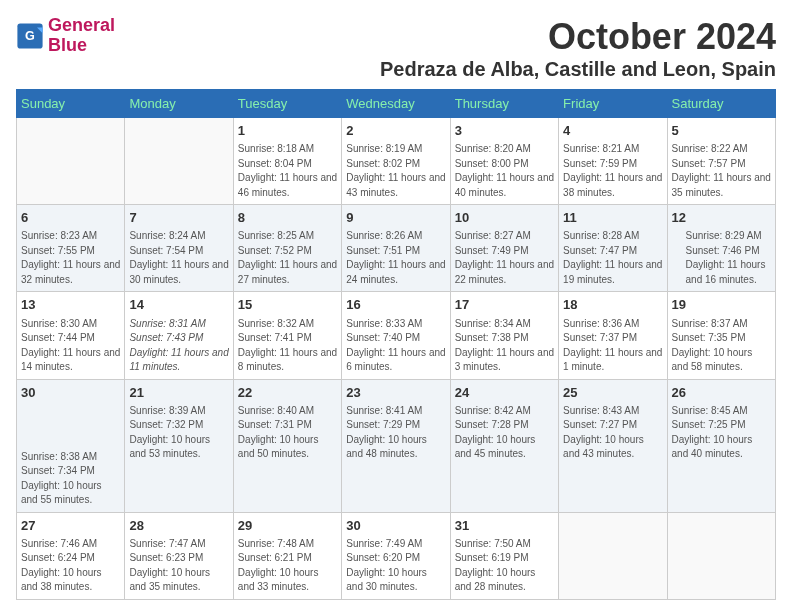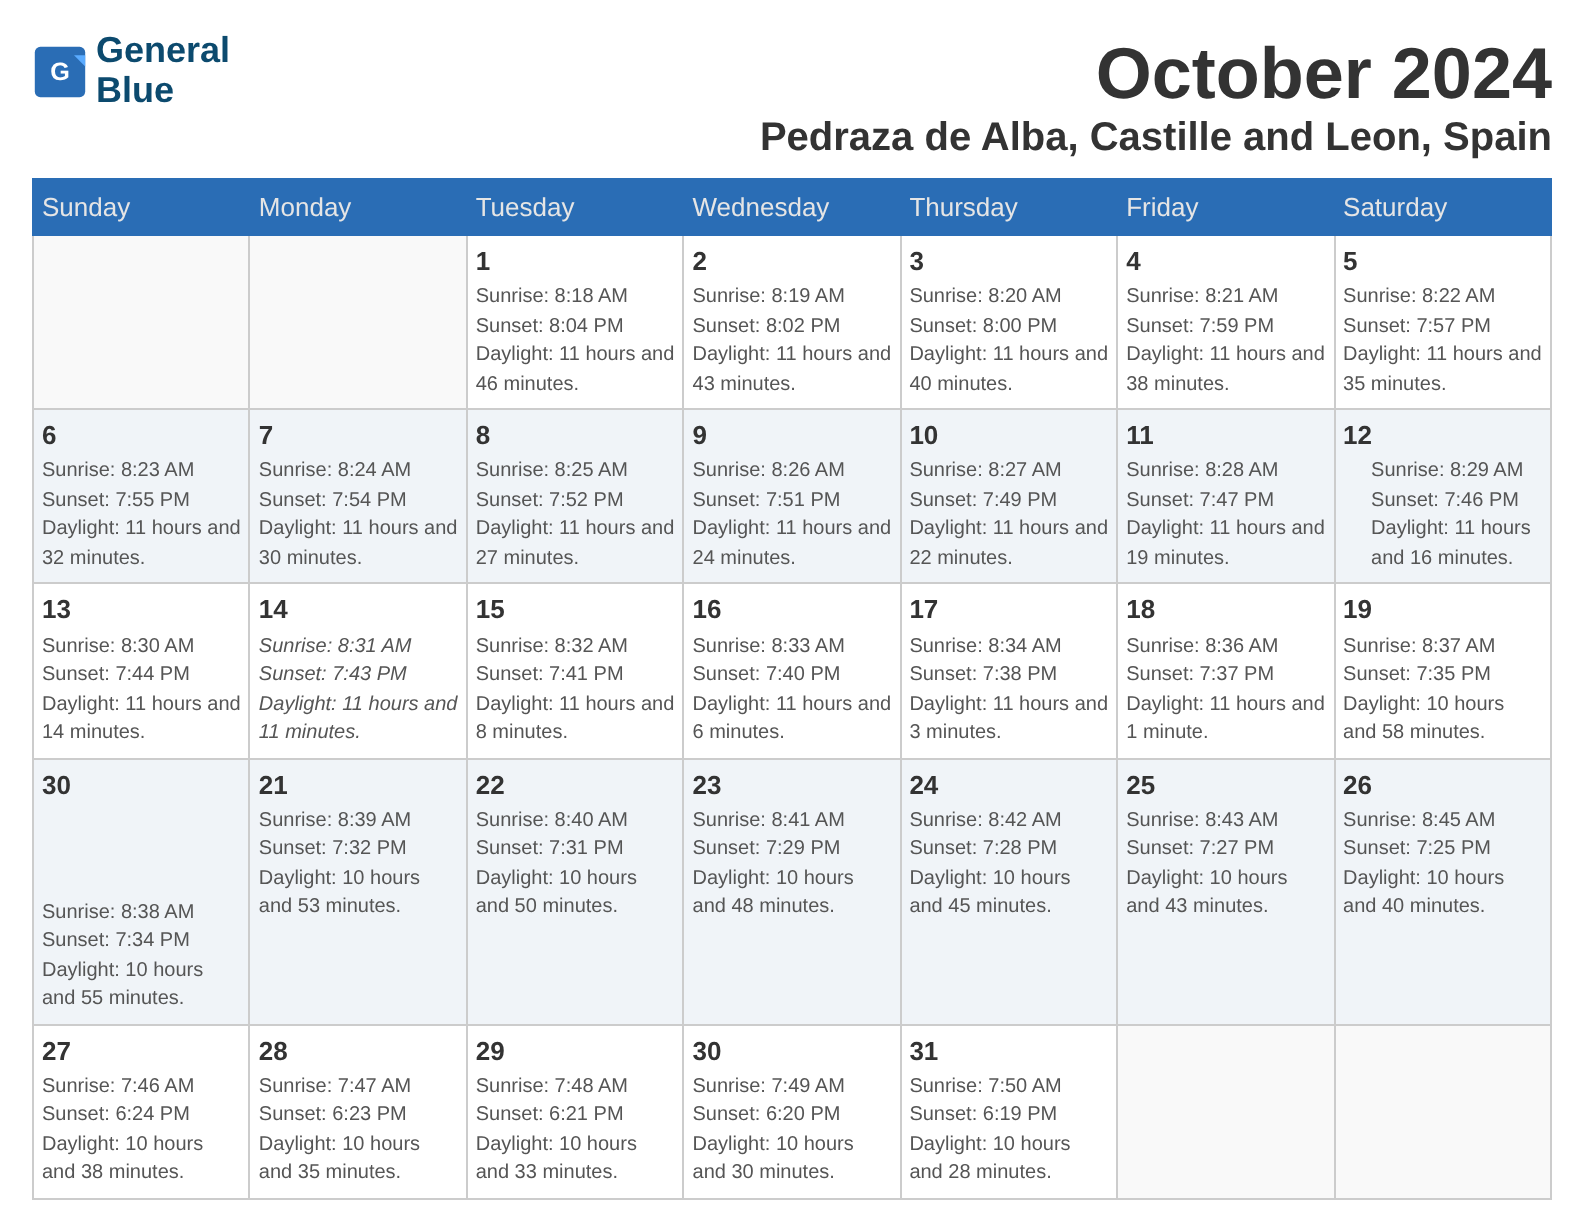--- a/index.html
+++ b/index.html
@@ -20,21 +20,21 @@
       display: flex;
       align-items: center;
       gap: 4px;
     }
     .logo-text {
       font-size: 18px;
       font-weight: bold;
       color: #333;
       line-height: 1.1;
     }
-    .logo-text span { color: #0c4a6e; }
+    .logo-text span { color: #be185d; }
     .logo-icon {
       width: 28px;
       height: 28px;
     }
     .title-block {
       text-align: right;
     }
     .month-title {
       font-size: 36px;
       font-weight: bold;
@@ -45,21 +45,21 @@
       color: #333;
       font-weight: bold;
     }
     .calendar {
       width: 100%;
       border-collapse: collapse;
       font-size: 11px;
     }
     .calendar th {
       background: #2a6db5;
-      color: #e5e5e5;
+      color: #86efac;
       padding: 6px 4px;
       text-align: left;
       font-size: 13px;
       font-weight: normal;
       border: 1px solid #2a6db5;
     }
     .calendar td {
       vertical-align: top;
       border: 1px solid #ccc;
       padding: 4px;

